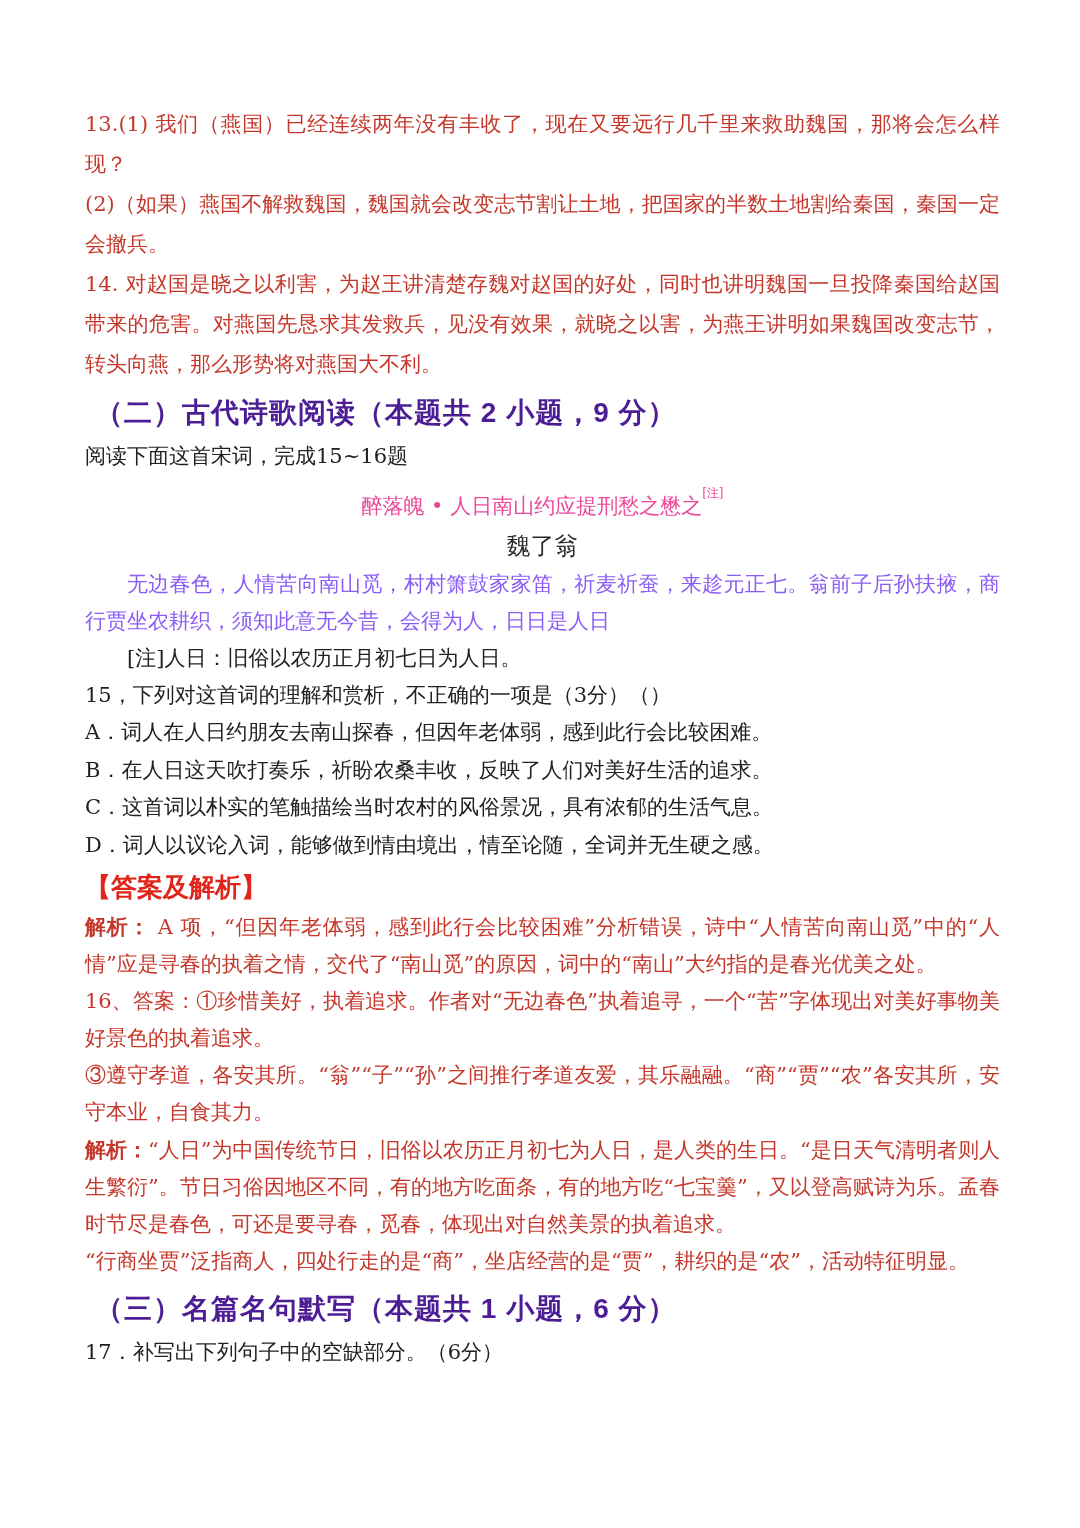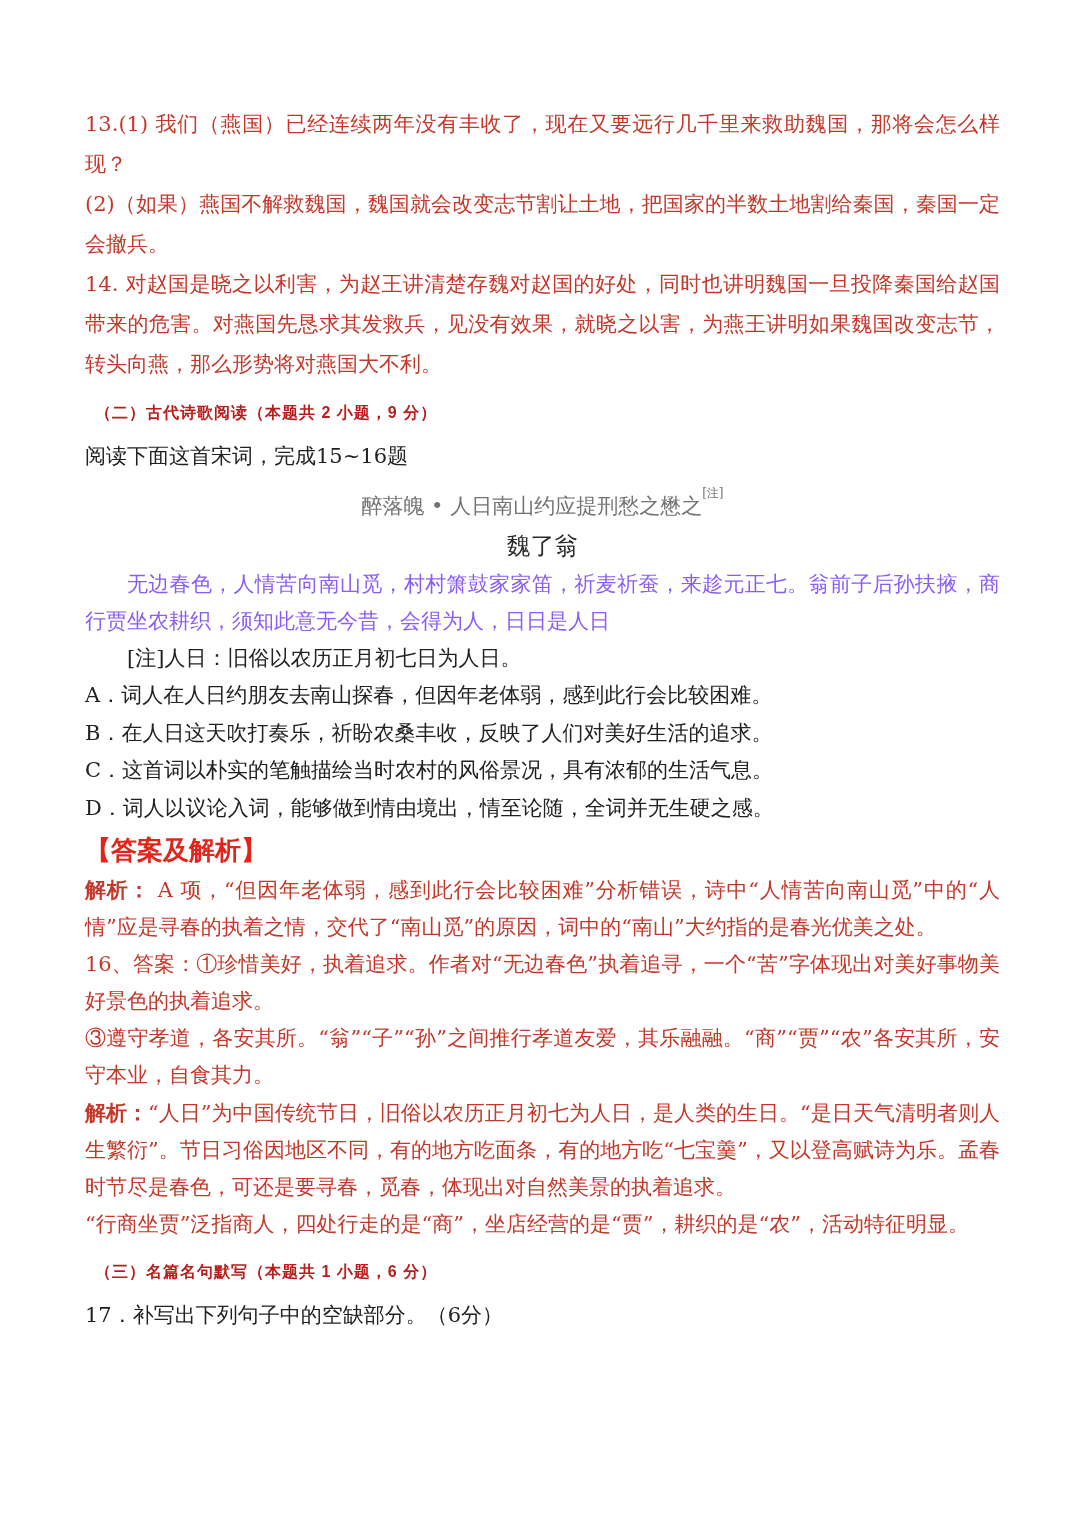--- a/index.html
+++ b/index.html
@@ -15,47 +15,48 @@
   .para{
     margin:0;font-size:21px;line-height:37px;text-align:justify;
     color:#242021;word-break:break-all;
   }
   .red-body{color:#c5372a;line-height:40px;}
   .red-ans{color:#c5372a;line-height:37px;}
   .black-body{color:#242021;}
   .option-line{color:#242021;line-height:37.5px;}
   .section-heading{
     font-family:"Liberation Sans","DejaVu Sans",sans-serif;
-    font-weight:bold;font-size:16px;color:#b91c1c;
+    font-weight:bold;font-size:28px;color:#4c1d95;
     line-height:46px;margin:6px 0 2px 0;padding-left:10px;letter-spacing:1px;
   }
   .answer-header{
     color:#e1251b;font-weight:bold;font-size:26px;line-height:42px;margin-top:2px;
     font-family:"Liberation Sans","DejaVu Sans",sans-serif;
   }
-  .poem-title{text-align:center;font-size:21px;line-height:40px;margin-top:6px;color:#737373;}
+  .poem-title{text-align:center;font-size:21px;line-height:40px;margin-top:6px;color:#ec4899;}
   .poem-author{text-align:center;font-size:24px;line-height:40px;color:#2a2a2a;}
   .poem-body{line-height:37px;color:#8b5cf6;}
   .indent{text-indent:2em;}
   .b{font-weight:bold;}
   sup.note-sup{font-size:12px;position:relative;top:-8px;letter-spacing:0;}
 </style>
 </head>
 <body>
 
 <div class="page">
     <p class="para red-body"><span>13.(1) 我们（燕国）已经连续两年没有丰收了，现在又要远行几千里来救助魏国，那将会怎么样现？</span></p>
     <p class="para red-body"><span>(2)（如果）燕国不解救魏国，魏国就会改变志节割让土地，把国家的半数土地割给秦国，秦国一定会撤兵。</span></p>
     <p class="para red-body"><span>14. 对赵国是晓之以利害，为赵王讲清楚存魏对赵国的好处，同时也讲明魏国一旦投降秦国给赵国带来的危害。对燕国先恳求其发救兵，见没有效果，就晓之以害，为燕王讲明如果魏国改变志节，转头向燕，那么形势将对燕国大不利。</span></p>
     <p class="para section-heading"><span>（二）古代诗歌阅读（本题共 2 小题，9 分）</span></p>
     <p class="para black-body"><span>阅读下面这首宋词，完成15~16题</span></p>
     <p class="para poem-title"><span>醉落魄 • 人日南山约应提刑愁之懋之</span><sup class="note-sup">[注]</sup></p>
     <p class="para poem-author"><span>魏了翁</span></p>
     <p class="para poem-body indent"><span>无边春色，人情苦向南山觅，村村箫鼓家家笛，祈麦祈蚕，来趁元正七。翁前子后孙扶掖，商行贾坐农耕织，须知此意无今昔，会得为人，日日是人日</span></p>
     <p class="para black-body indent"><span>[注]人日：旧俗以农历正月初七日为人日。</span></p>
+    <p class="para black-body"><span>15，下列对这首词的理解和赏析，不正确的一项是（3分）（）</span></p>
     <p class="para option-line"><span>A．词人在人日约朋友去南山探春，但因年老体弱，感到此行会比较困难。</span></p>
     <p class="para option-line"><span>B．在人日这天吹打奏乐，祈盼农桑丰收，反映了人们对美好生活的追求。</span></p>
     <p class="para option-line"><span>C．这首词以朴实的笔触描绘当时农村的风俗景况，具有浓郁的生活气息。</span></p>
     <p class="para option-line"><span>D．词人以议论入词，能够做到情由境出，情至论随，全词并无生硬之感。</span></p>
     <p class="para answer-header"><span>【答案及解析】</span></p>
     <p class="para red-ans"><span class="b">解析：</span><span>&nbsp;A 项，“但因年老体弱，感到此行会比较困难”分析错误，诗中“人情苦向南山觅”中的“人情”应是寻春的执着之情，交代了“南山觅”的原因，词中的“南山”大约指的是春光优美之处。</span></p>
     <p class="para red-ans"><span>16、答案：①珍惜美好，执着追求。作者对“无边春色”执着追寻，一个“苦”字体现出对美好事物美好景色的执着追求。</span></p>
     <p class="para red-ans"><span>③遵守孝道，各安其所。“翁”“子”“孙”之间推行孝道友爱，其乐融融。“商”“贾”“农”各安其所，安守本业，自食其力。</span></p>
     <p class="para red-ans"><span class="b">解析：</span><span>“人日”为中国传统节日，旧俗以农历正月初七为人日，是人类的生日。“是日天气清明者则人生繁衍”。节日习俗因地区不同，有的地方吃面条，有的地方吃“七宝羹”，又以登高赋诗为乐。孟春时节尽是春色，可还是要寻春，觅春，体现出对自然美景的执着追求。</span></p>
     <p class="para red-ans"><span>“行商坐贾”泛指商人，四处行走的是“商”，坐店经营的是“贾”，耕织的是“农”，活动特征明显。</span></p>

